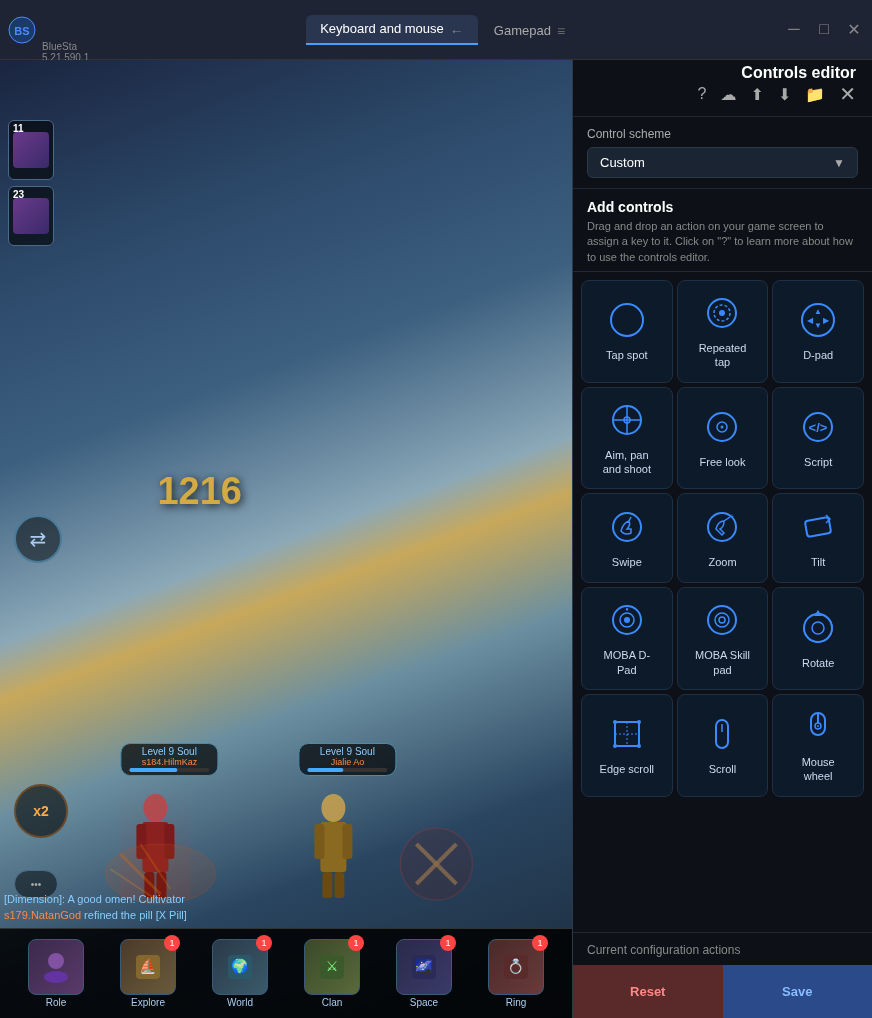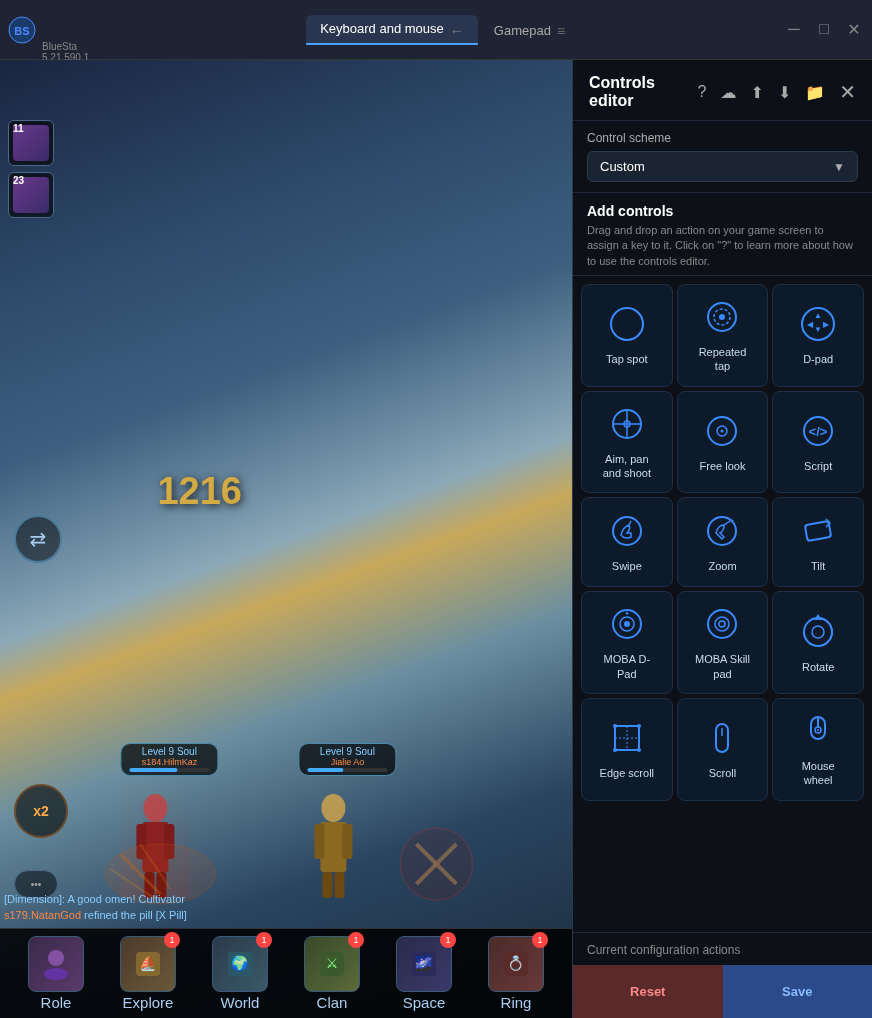--- a/index.html
+++ b/index.html
@@ -43,21 +43,21 @@
     .hud-item {
       background: rgba(0,0,0,0.6); border-radius: 16px; padding: 4px 10px;
       color: #fff; font-size: 11px; display: flex; align-items: center; gap: 4px; cursor: pointer;
     }
     .hud-item .dot { width: 8px; height: 8px; border-radius: 50%; }
     .hud-add { background: rgba(0,0,0,0.5); border: 1px solid #4a9eff; color: #4a9eff; width: 22px; height: 22px; border-radius: 50%; display: flex; align-items: center; justify-content: center; cursor: pointer; font-size: 14px; }
 
     
     .game-left-items { position: absolute; top: 60px; left: 8px; display: flex; flex-direction: column; gap: 6px; z-index: 10; }
     .item-box {
-      width: 46px; height: 46px; background: rgba(0,0,0,0.6); border: 1px solid #4a6a8a;
+      width: 46px; height: 60px; background: rgba(0,0,0,0.6); border: 1px solid #4a6a8a;
       border-radius: 6px; display: flex; align-items: center; justify-content: center;
       color: #fff; font-size: 11px; font-weight: bold; position: relative; cursor: pointer;
     }
     .item-box .item-inner { width: 36px; height: 36px; border-radius: 4px; background: linear-gradient(135deg, #6a3a8a, #3a2a6a); }
 
     
     .swap-btn {
       position: absolute; left: 14px; top: 50%; transform: translateY(-50%);
       width: 48px; height: 48px; background: rgba(0,0,0,0.5); border: 2px solid #4a7a9a;
       border-radius: 50%; display: flex; align-items: center; justify-content: center;
@@ -109,41 +109,41 @@
       display: flex; align-items: center; justify-content: space-around; padding: 0 10px;
       z-index: 20;
     }
     .bottom-item { display: flex; flex-direction: column; align-items: center; cursor: pointer; position: relative; }
     .bottom-icon {
       width: 56px; height: 56px; border-radius: 8px; position: relative;
       display: flex; align-items: center; justify-content: center;
       background: linear-gradient(135deg, #2a3a5a, #1a2a3a);
       border: 1px solid #3a5a7a; overflow: hidden;
     }
-    .bottom-label { color: #aaccee; font-size: 15px; margin-top: 2px; }
+    .bottom-label { color: #aaccee; font-size: 10px; margin-top: 2px; }
     .badge {
       position: absolute; top: -4px; right: -4px; width: 16px; height: 16px;
       background: #ff4444; border-radius: 50%; color: #fff; font-size: 9px;
       display: flex; align-items: center; justify-content: center; z-index: 5;
     }
     .role-icon { background: linear-gradient(135deg, #3a2a4a, #5a3a6a); }
     .explore-icon { background: linear-gradient(135deg, #4a3a2a, #6a5a3a); }
     .world-icon { background: linear-gradient(135deg, #2a3a4a, #3a5a6a); }
     .clan-icon { background: linear-gradient(135deg, #3a4a2a, #5a6a3a); }
     .space-icon { background: linear-gradient(135deg, #2a2a4a, #3a3a6a); }
     .ring-icon { background: linear-gradient(135deg, #4a2a2a, #6a3a3a); }
 
     
     .controls-panel {
       width: 300px; background: #0d1117; border-left: 1px solid #2a3a4a;
       display: flex; flex-direction: column; flex-shrink: 0; overflow: hidden;
     }
     .panel-header {
-      background: #0d1117; padding: 14px 16px 10px; border-bottom: 1px solid #1e2a3a;
-      display: flex; align-items: center; justify-content: space-between;
+      background: #0d1117; padding: 4px 16px 10px; border-bottom: 1px solid #1e2a3a;
+      display: flex; align-items: flex-end; justify-content: space-between; flex-direction: column;
     }
     .panel-title { color: #fff; font-size: 16px; font-weight: 600; }
     .panel-header-icons { display: flex; gap: 14px; align-items: center; }
     .panel-icon { color: #aaa; font-size: 16px; cursor: pointer; }
     .panel-close { color: #aaa; font-size: 20px; cursor: pointer; }
 
     
     .scheme-row { padding: 10px 14px; border-bottom: 1px solid #1e2a3a; }
     .scheme-label { color: #aaa; font-size: 12px; margin-bottom: 6px; }
     .scheme-select {

